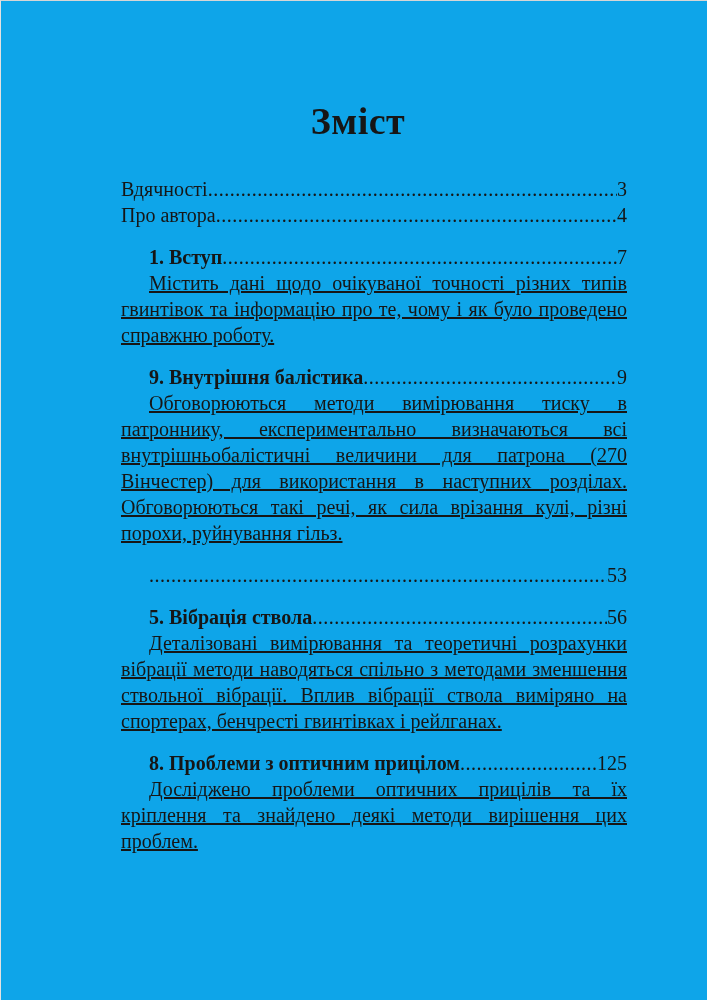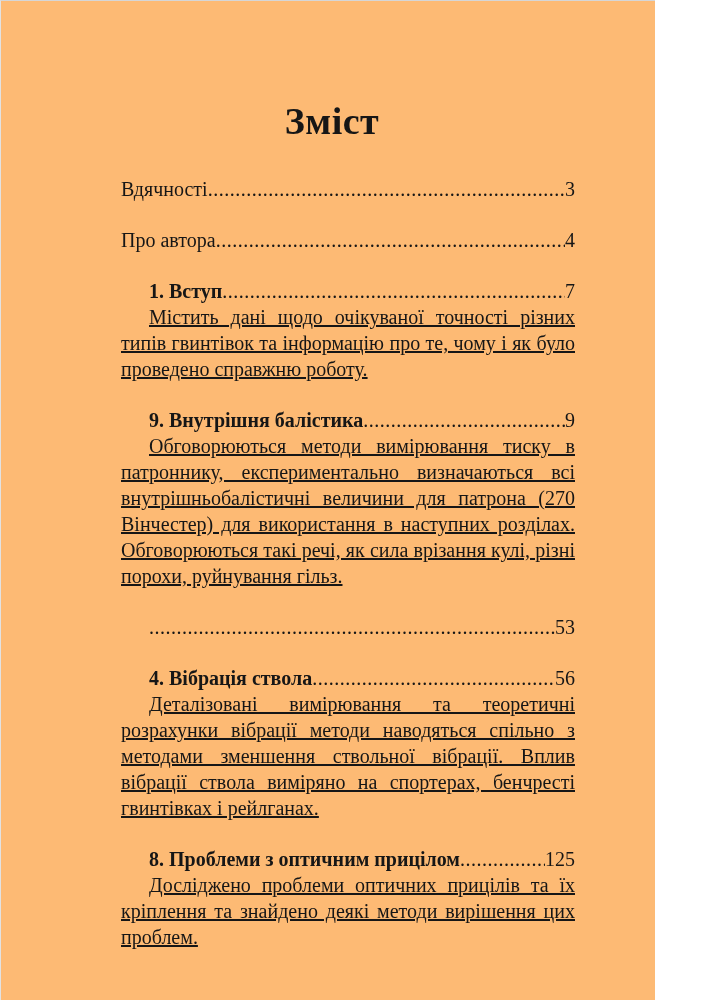--- a/index.html
+++ b/index.html
@@ -2,24 +2,24 @@
 <html><head>
 <meta charset="utf-8">
 <style>
   html, body {
     margin: 0;
     padding: 0;
     background: #ffffff;
   }
   .page {
     position: relative;
-    width: 655px;
+    width: 707px;
     height: 1000px;
     box-sizing: border-box;
-    background: #fdba74;
+    background: #0ea5e9;
     border-top: 1px solid #d6d6d6;
     border-left: 1px solid #e2e2e2;
     padding: 97px 80px 0 120px;
     font-family: "Liberation Serif", serif;
     font-size: 20px;
     color: #161616;
     overflow: hidden;
   }
   .title {
     margin: 0;
@@ -30,21 +30,20 @@
     letter-spacing: 0.5px;
     transform: translateX(-16px);
   }
   .toc {
     margin-top: 32px;
   }
   .toc-line {
     display: flex;
     align-items: flex-start;
     line-height: 26px;
-    margin-top: 25px;
   }
   .toc-line .label {
     flex: 0 0 auto;
     white-space: nowrap;
   }
   .toc-line .dots {
     flex: 1 1 auto;
     overflow: hidden;
     white-space: nowrap;
     font-weight: normal;
@@ -109,21 +108,21 @@
 
   <div class="section">
     <div class="toc-line">
       <span class="dots">................................................................................................................................................................</span>
       <span class="pagenum">53</span>
     </div>
   </div>
 
   <div class="section">
     <div class="toc-line">
-      <span class="label">4. Вібрація ствола</span>
+      <span class="label">5. Вібрація ствола</span>
       <span class="dots">................................................................................................................................................................</span>
       <span class="pagenum">56</span>
     </div>
     <p class="desc">Деталізовані вимірювання та теоретичні розрахунки вібрації методи наводяться спільно з методами зменшення ствольної вібрації. Вплив вібрації ствола виміряно на спортерах, бенчресті гвинтівках і рейлганах.</p>
   </div>
 
   <div class="section">
     <div class="toc-line">
       <span class="label">8. Проблеми з оптичним прицілом</span>
       <span class="dots">................................................................................................................................................................</span>

